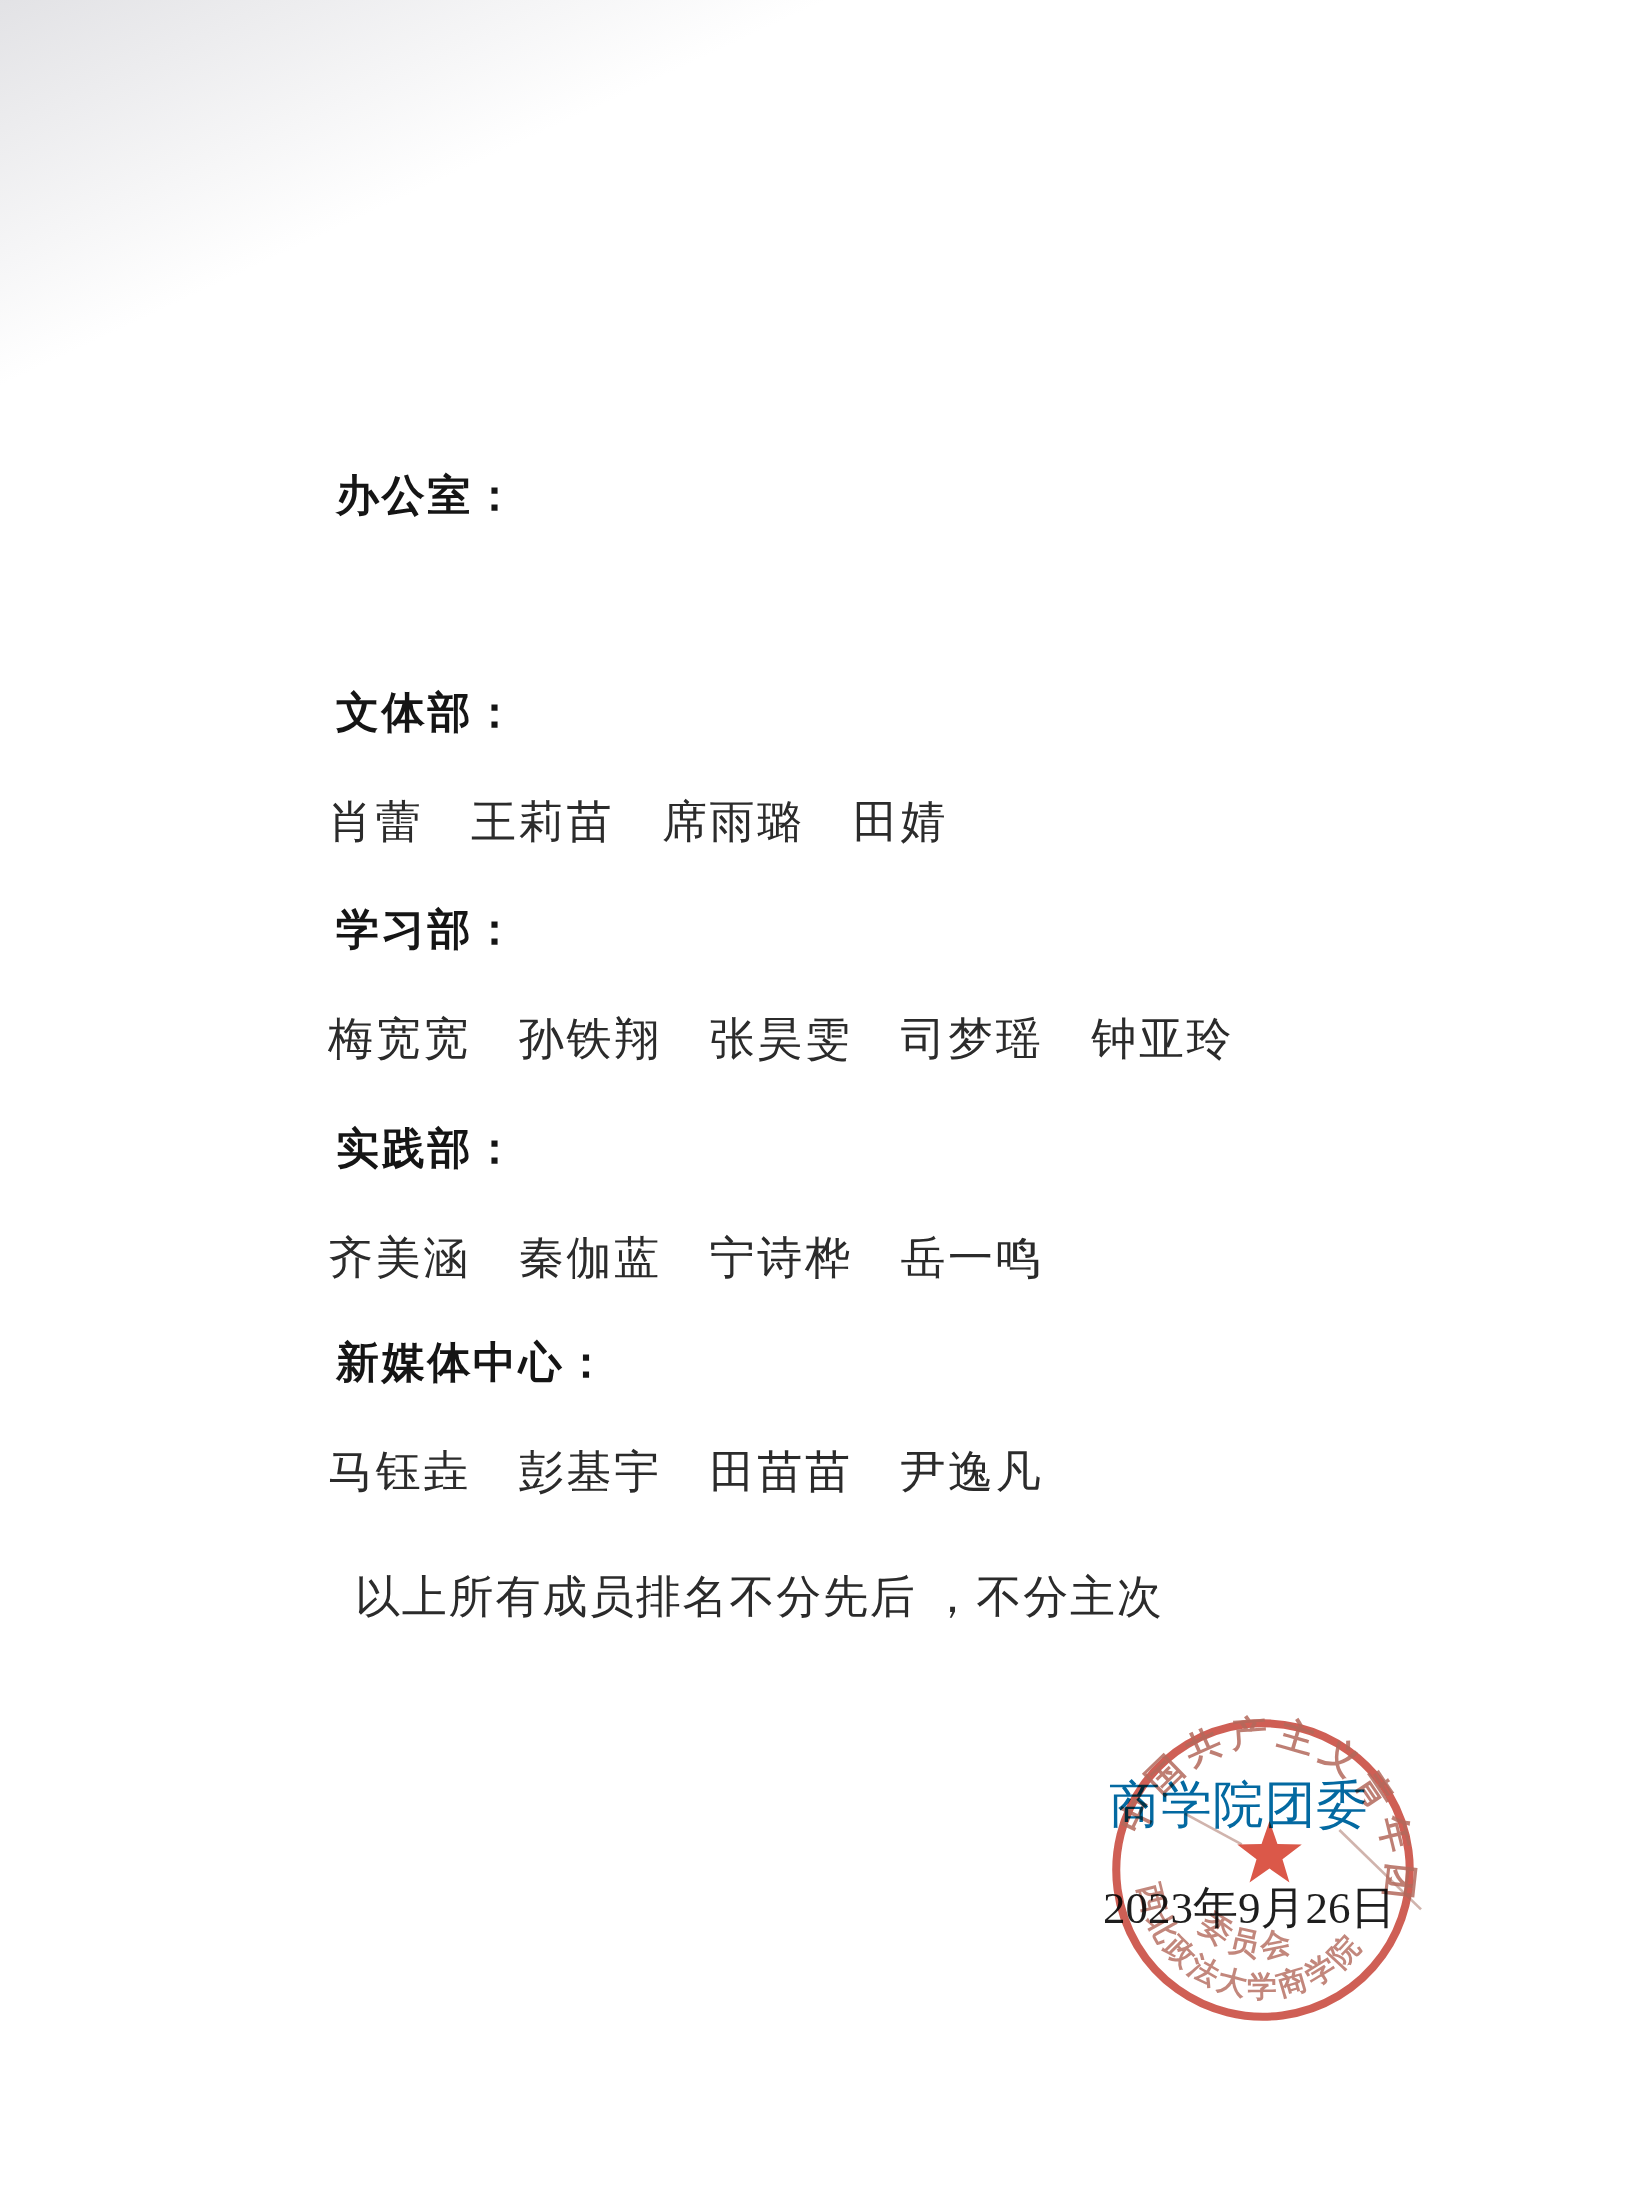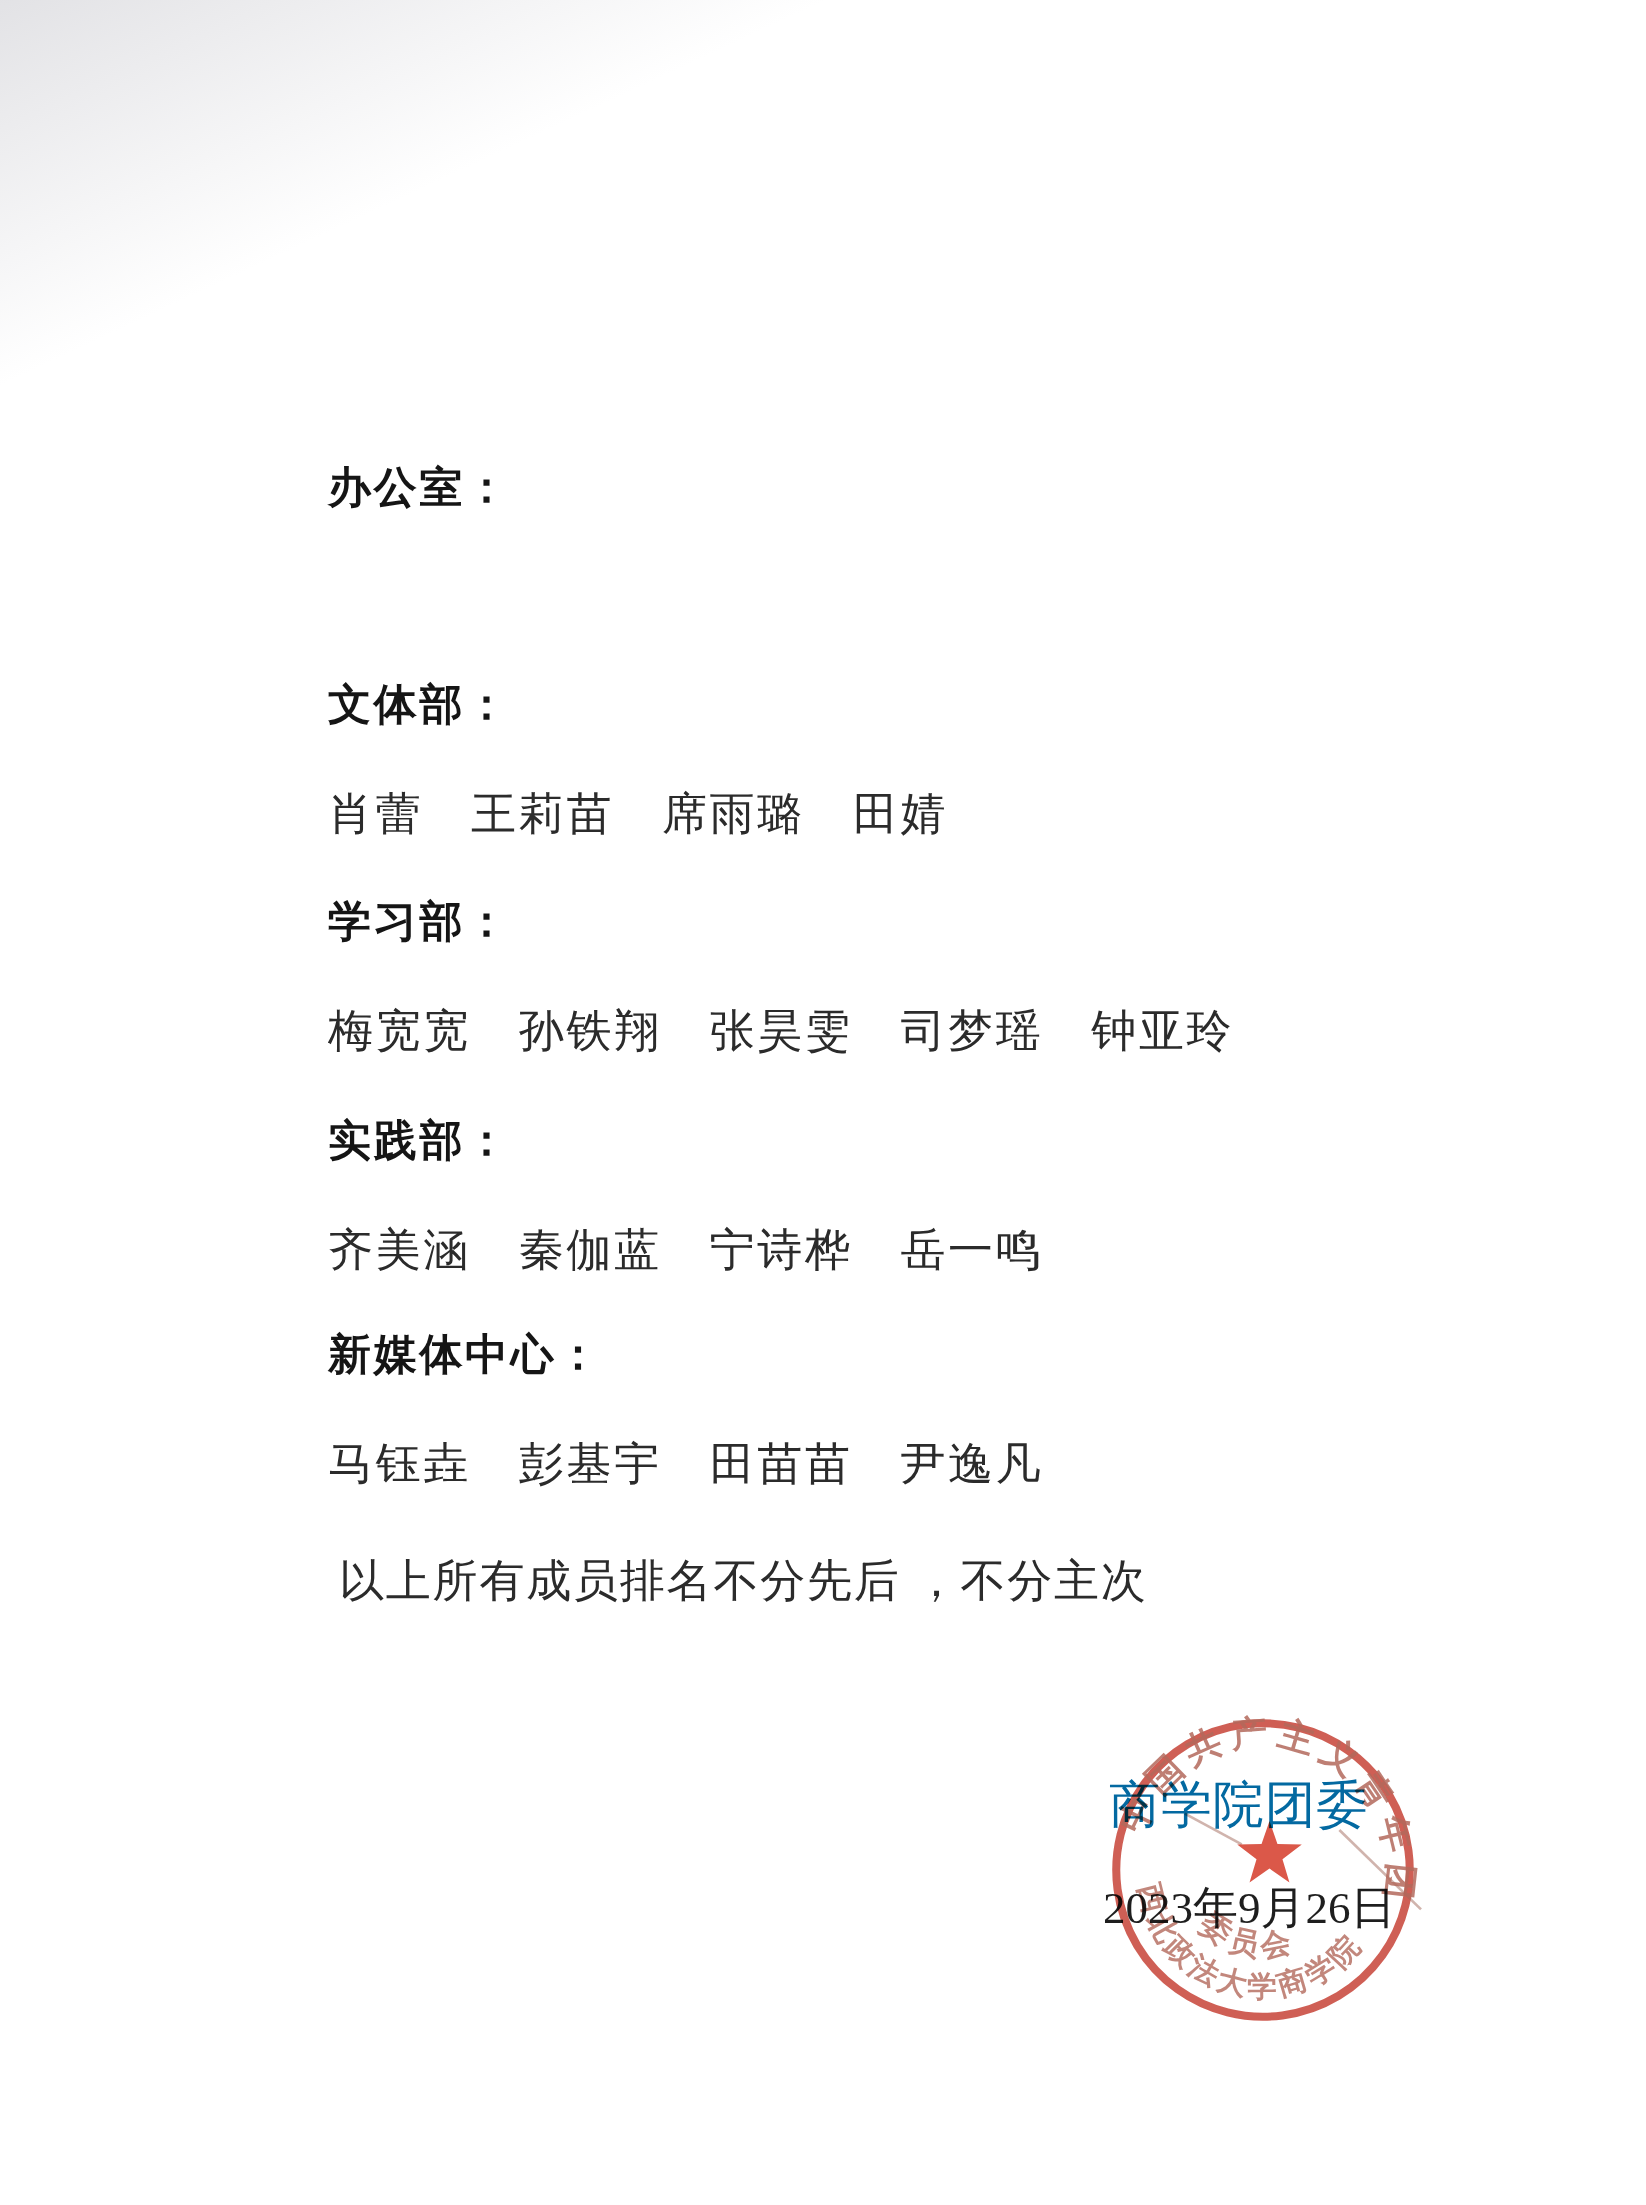--- a/index.html
+++ b/index.html
@@ -27,40 +27,40 @@
     top: 134px;
     text-align: center;
     font-weight: 700;
     font-size: 63px;
     line-height: 87px;
     letter-spacing: 2.7px;
     color: #161616;
   }
   .sec { position: absolute; left: 328px; }
   .sec-title {
-    margin: 0;
+    margin: 8px;
     font-family: "Liberation Sans", "DejaVu Sans", sans-serif;
     font-weight: 700;
     font-size: 43px;
     line-height: 1;
     letter-spacing: 2.7px;
     color: #151515;
   }
   .names {
     margin: 66px 0 0 0;
     font-size: 45px;
     line-height: 1;
     letter-spacing: 2.7px;
     color: #2b2b2b;
   }
   .closing {
     position: absolute;
     left: 339px;
     top: 1559px;
-    margin: 0;
+    margin: 16px;
     font-size: 45px;
     line-height: 1;
     letter-spacing: 1.8px;
     color: #2b2b2b;
   }
   .sig-org {
     position: absolute;
     left: 1109px;
     top: 1780px;
     font-size: 51px;

